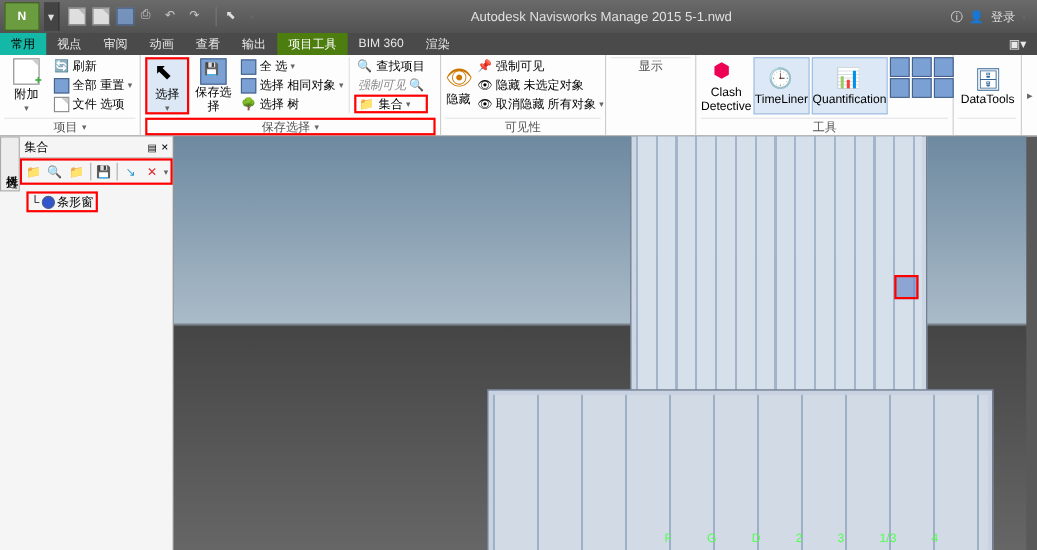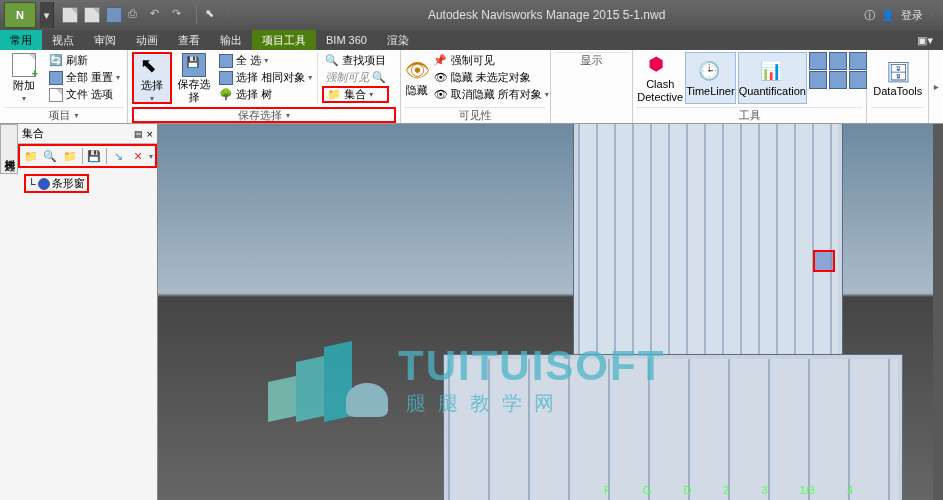--- a/index.html
+++ b/index.html
@@ -305,32 +305,20 @@
     </div>
   </div>
 </div>
 
 <div class="viewport">
   <div class="building">
     <div class="building-top"></div>
     <div class="building-base"></div>
   </div>
   <div class="red-marker"></div>
-  <div class="watermark">
-    <div class="wm-logo">
-      <div class="wm-bar1"></div>
-        <div class="wm-bar2"></div>
-        <div class="wm-bar3"></div>
-        <div class="wm-eleph"></div>
-    </div>
-    <div class="wm-text">
-      <div class="wm-title">TUITUISOFT</div>
-      <div class="wm-sub">腿腿教学网</div>
-    </div>
-  </div>
   <div class="grid-labels">
     <span>F</span>
       <span>G</span>
       <span>D</span>
     <span>2</span>
       <span>3</span>
       <span>1/3</span>
       <span>4</span>
   </div>
 </div>

